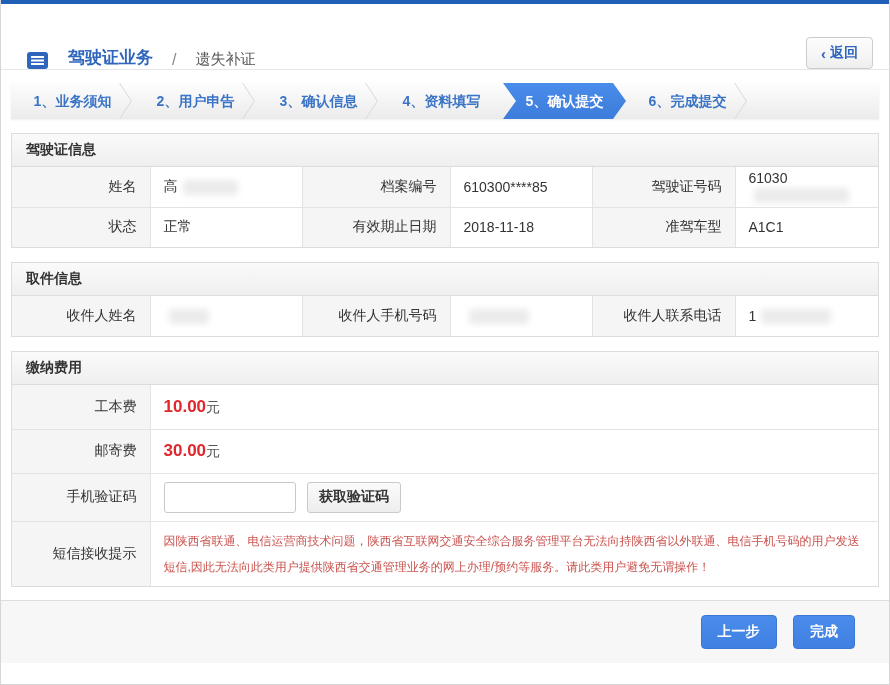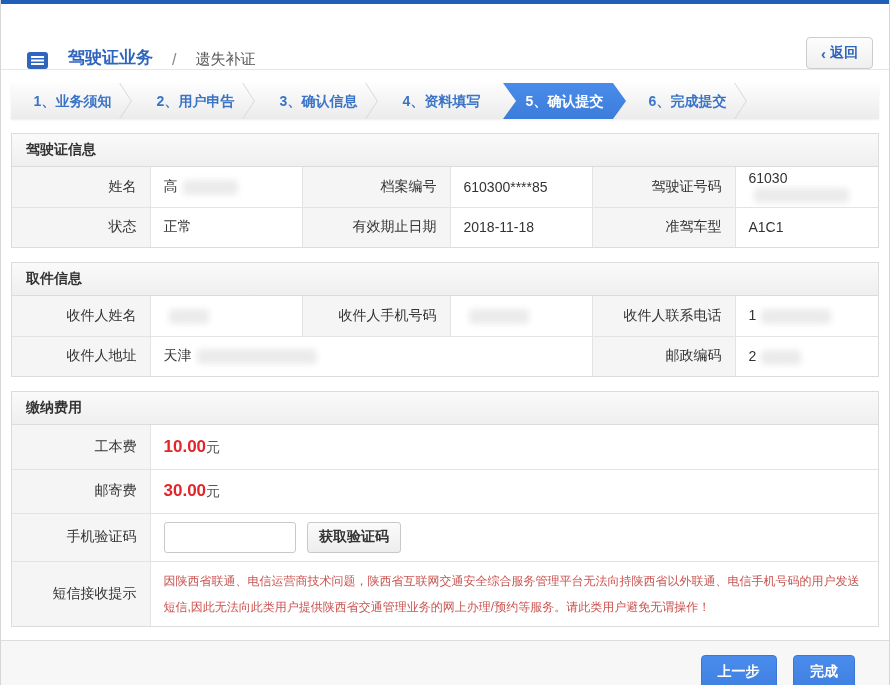--- a/index.html
+++ b/index.html
@@ -133,26 +133,20 @@
         </colgroup>
       <tbody>
           <tr>
         <td class="lbl">收件人姓名</td>
         <td class="val"><span class="blur w40"></span></td>
         <td class="lbl">收件人手机号码</td>
         <td class="val"><span class="blur w60"></span></td>
         <td class="lbl">收件人联系电话</td>
         <td class="val"><span>1</span><span class="blur w70"></span></td>
       </tr>
-      <tr>
-        <td class="lbl">收件人地址</td>
-        <td class="val" colspan="3"><span>天津</span><span class="blur w120"></span></td>
-        <td class="lbl">邮政编码</td>
-        <td class="val"><span>2</span><span class="blur w40"></span></td>
-      </tr>
     </tbody>
       </table>
   </section>
 
   <section class="section">
     <div class="sec-head">缴纳费用</div>
     <table class="fees">
       <colgroup>
           <col class="c-lbl1">
           <col>

